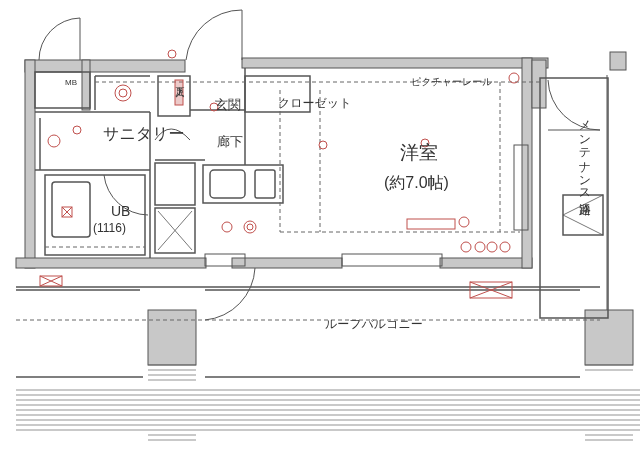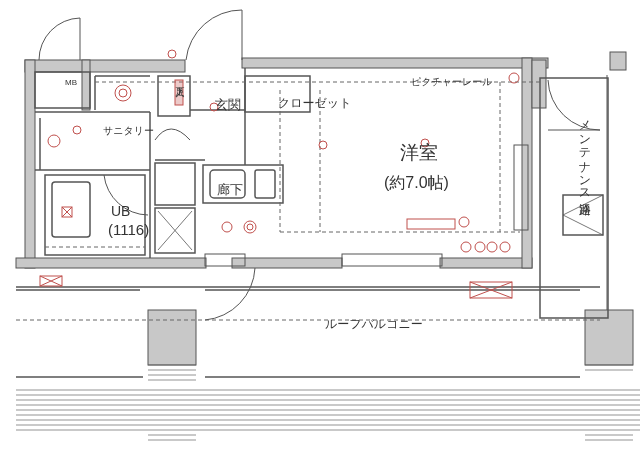--- a/index.html
+++ b/index.html
@@ -150,20 +150,20 @@
       <line x1="72" y1="207" x2="62" y2="217"></line>
     <rect x="175" y="80" width="8" height="25" fill="#c0504d" fill-opacity="0.3"></rect>
   </g>
 </svg>
 
 <div class="lbl" style="left:52px;top:78px;font-size:8px;">MB</div>
 <div class="lbl vert" style="left:160px;top:80px;font-size:9px;">下足入</div>
 <div class="lbl" style="left:202px;top:96px;font-size:13px;text-align:center;">玄関</div>
 <div class="lbl" style="left:265px;top:95px;font-size:12px;">クローゼット</div>
 <div class="lbl" style="left:398px;top:75px;font-size:10px;">ピクチャーレール</div>
-<div class="lbl" style="left:90px;top:124px;font-size:10px;">サニタリー</div>
-<div class="lbl" style="left:204px;top:133px;font-size:13px;margin-top:48px;">廊下</div>
+<div class="lbl" style="left:90px;top:124px;font-size:16px;">サニタリー</div>
+<div class="lbl" style="left:204px;top:133px;font-size:13px;">廊下</div>
 <div class="lbl" style="left:387px;top:140px;font-size:19px;">洋室</div>
 <div class="lbl" style="left:371px;top:173px;font-size:16px;">(約7.0帖)</div>
 <div class="lbl" style="left:98px;top:203px;font-size:14px;">UB</div>
-<div class="lbl" style="left:95px;top:221px;font-size:15px;">(1116)</div>
+<div class="lbl" style="left:80px;top:221px;font-size:12px;">(1116)</div>
 <div class="lbl vert" style="left:563px;top:112px;font-size:12px;">メンテナンス通路</div>
 <div class="lbl" style="left:268px;top:316px;font-size:12px;margin-left:44px;">ルーフバルコニー</div>
 
 </body></html>

